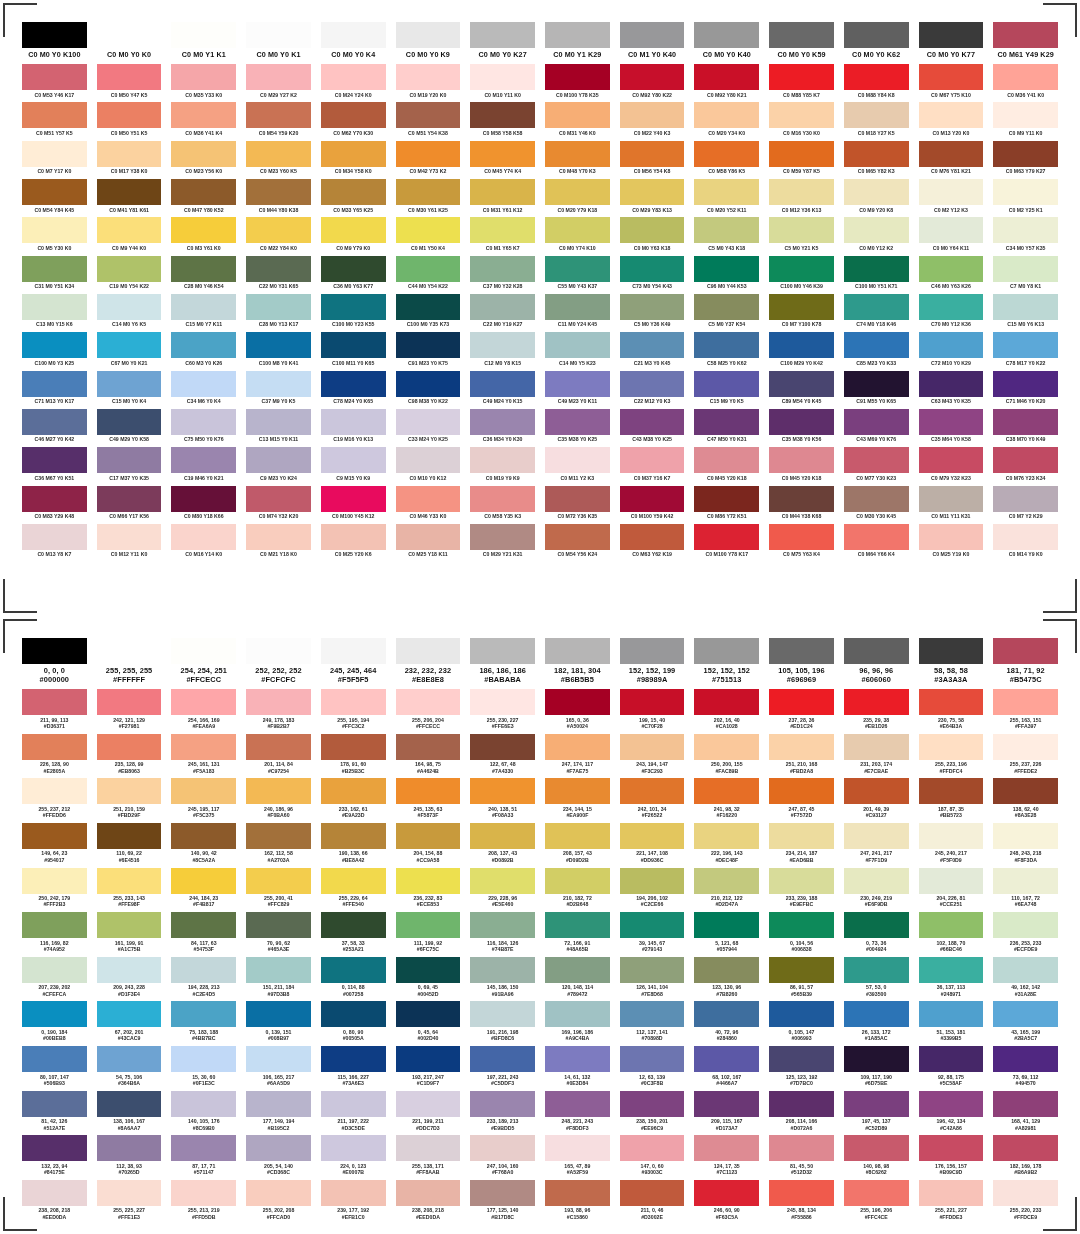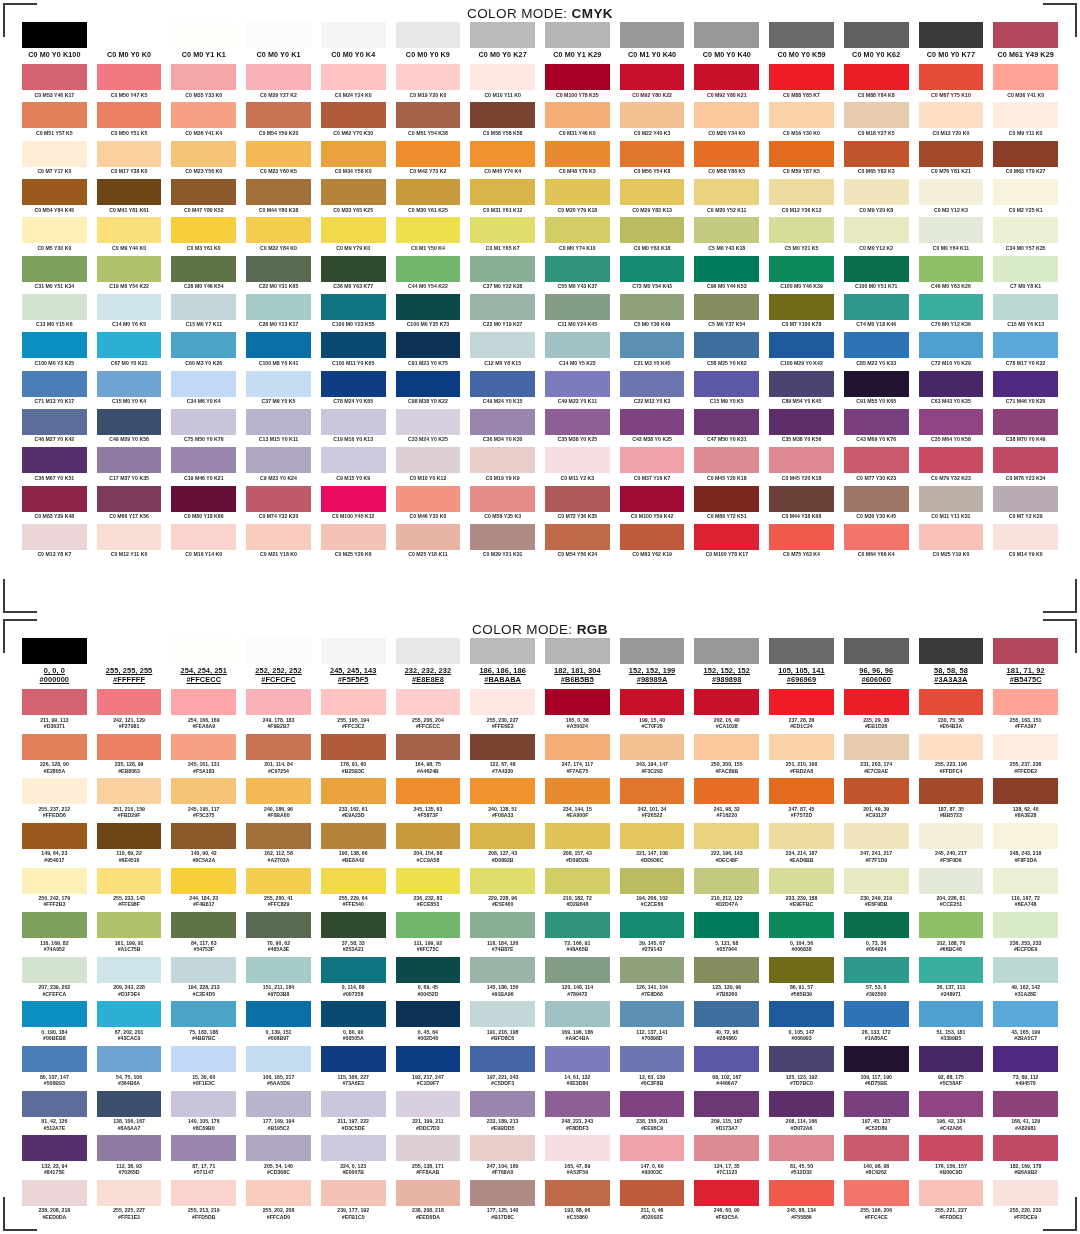--- a/index.html
+++ b/index.html
@@ -74,21 +74,20 @@
     font-size:7.2px;
     font-weight:700;
     color:#111;
     padding-top:3px;
     padding-bottom:4px;
     letter-spacing:.1px;
   }
   #rgb-grid .row-head .lab{
     font-size:7.4px;
     font-weight:700;
-    text-decoration:underline;
   }
   .row-body .lab{
     font-size:5.2px;
     font-weight:700;
     color:#2b2b2b;
     padding-top:2.5px;
     padding-bottom:3px;
     letter-spacing:0px;
     transform:scaleY(1);
   }
@@ -114,24 +113,20 @@
       </div>
     <div class="bracket br-bl">
         <i class="h"></i>
         <i class="v"></i>
       </div>
     <div class="bracket br-br">
         <i class="h"></i>
         <i class="v"></i>
       </div>
 
-    <div class="mode-title">
-      <span>COLOR MODE:</span>
-      <span class="mode-val">CMYK</span>
-    </div>
 
     <div class="grid" id="cmyk-grid">
         <div class="cell row-head">
           <div class="sw" style="background: rgb(0, 0, 0);"></div>
           <div class="lab">
             <span class="l1">C0 M0 Y0 K100</span>
           </div>
         </div>
         <div class="cell row-head">
           <div class="sw" style="background: rgb(255, 255, 255);"></div>
@@ -1317,24 +1312,20 @@
       </div>
     <div class="bracket br-bl">
         <i class="h"></i>
         <i class="v"></i>
       </div>
     <div class="bracket br-br">
         <i class="h"></i>
         <i class="v"></i>
       </div>
 
-    <div class="mode-title">
-      <span>COLOR MODE:</span>
-      <span class="mode-val">RGB</span>
-    </div>
 
     <div class="grid" id="rgb-grid">
         <div class="cell row-head">
           <div class="sw" style="background: rgb(0, 0, 0);"></div>
           <div class="lab">
             <span class="l1">0, 0, 0</span>
             <span class="l2">#000000</span>
           </div>
         </div>
         <div class="cell row-head">
@@ -1354,21 +1345,21 @@
         <div class="cell row-head">
           <div class="sw" style="background: rgb(252, 252, 252);"></div>
           <div class="lab">
             <span class="l1">252, 252, 252</span>
             <span class="l2">#FCFCFC</span>
           </div>
         </div>
         <div class="cell row-head">
           <div class="sw" style="background: rgb(245, 245, 245);"></div>
           <div class="lab">
-            <span class="l1">245, 245, 143</span>
+            <span class="l1">245, 245, 464</span>
             <span class="l2">#F5F5F5</span>
           </div>
         </div>
         <div class="cell row-head">
           <div class="sw" style="background: rgb(232, 232, 232);"></div>
           <div class="lab">
             <span class="l1">232, 232, 232</span>
             <span class="l2">#E8E8E8</span>
           </div>
         </div>
@@ -1390,27 +1381,27 @@
           <div class="sw" style="background: rgb(152, 152, 154);"></div>
           <div class="lab">
             <span class="l1">152, 152, 199</span>
             <span class="l2">#98989A</span>
           </div>
         </div>
         <div class="cell row-head">
           <div class="sw" style="background: rgb(152, 152, 152);"></div>
           <div class="lab">
             <span class="l1">152, 152, 152</span>
-            <span class="l2">#989898</span>
+            <span class="l2">#751513</span>
           </div>
         </div>
         <div class="cell row-head">
           <div class="sw" style="background: rgb(105, 105, 105);"></div>
           <div class="lab">
-            <span class="l1">105, 105, 141</span>
+            <span class="l1">105, 105, 196</span>
             <span class="l2">#696969</span>
           </div>
         </div>
         <div class="cell row-head">
           <div class="sw" style="background: rgb(96, 96, 96);"></div>
           <div class="lab">
             <span class="l1">96, 96, 96</span>
             <span class="l2">#606060</span>
           </div>
         </div>

